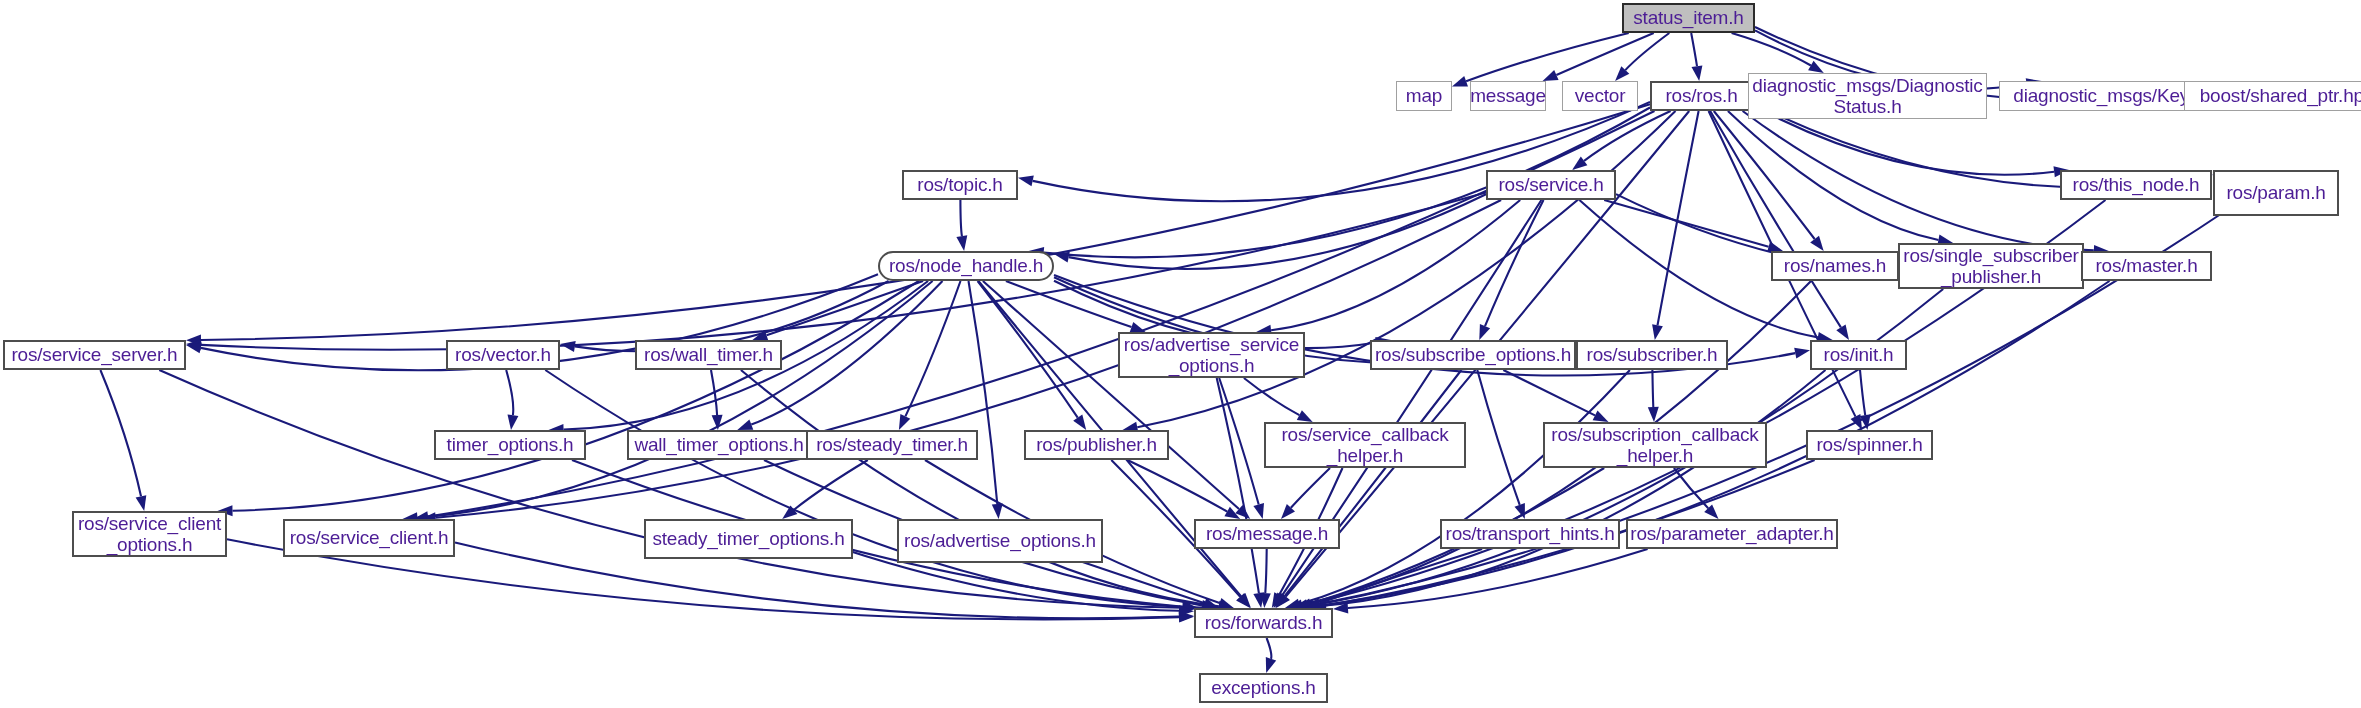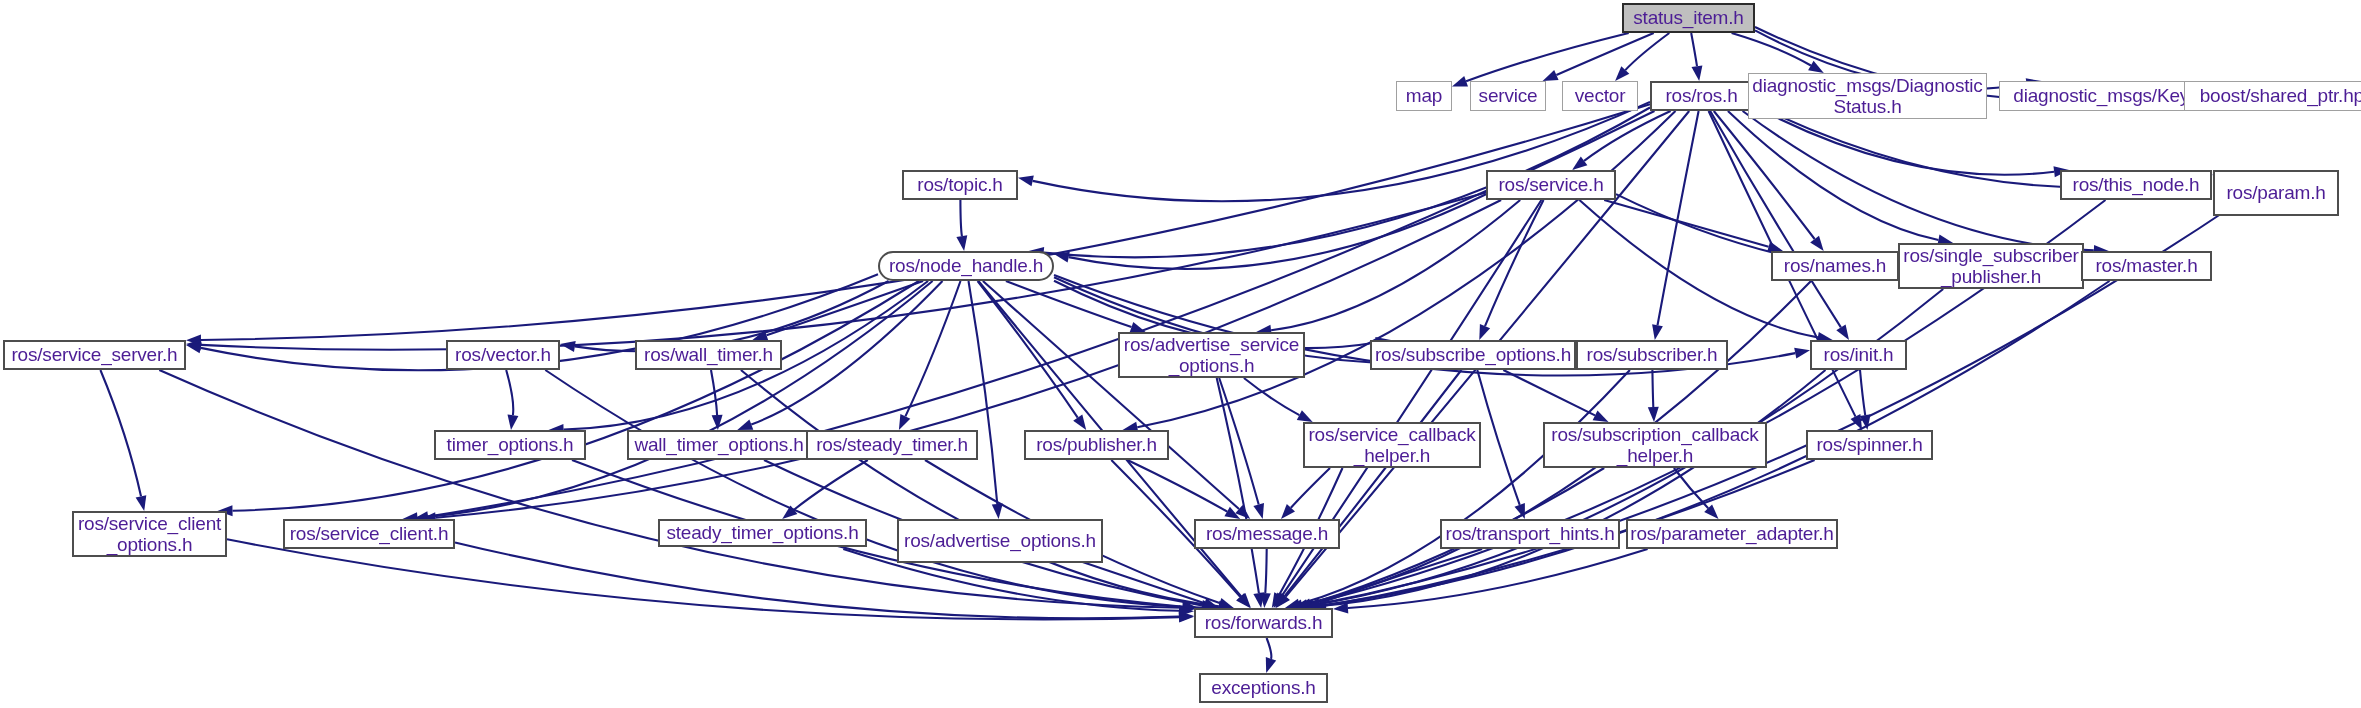--- a/index.html
+++ b/index.html
@@ -236,21 +236,21 @@
       <path class="edge-path" d="M1482.1,549.0 Q1399.4,574.9 1320.1,603.0"></path>
       <polygon class="edge-head" points="1305.9,608.0 1318.2,597.8 1321.9,608.2"></polygon>
       <path class="edge-path" d="M1647.6,549.0 Q1489.4,599.2 1348.0,608.0"></path>
       <polygon class="edge-head" points="1333.0,608.9 1347.6,602.5 1348.3,613.5"></polygon>
       <path class="edge-path" d="M1266.6,638.0 Q1272.7,653.8 1271.0,658.8"></path>
       <polygon class="edge-head" points="1266.2,673.0 1265.8,657.0 1276.2,660.6"></polygon>
     </svg>
   <div id="nodes-layer">
       <div class="node-box root" style="left: 1622px; top: 3px; width: 133px; height: 30px;">status_item.h</div>
       <div class="node-box" style="left: 1396px; top: 81px; width: 56px; height: 30px;">map</div>
-      <div class="node-box" style="left: 1470px; top: 81px; width: 76px; height: 30px;">service</div>
+      <div class="node-box" style="left: 1470px; top: 81px; width: 76px; height: 30px;">message</div>
       <div class="node-box" style="left: 1562px; top: 81px; width: 76px; height: 30px;">vector</div>
       <div class="node-box strong" style="left: 1650px; top: 81px; width: 103px; height: 30px;">ros/ros.h</div>
       <div class="node-box" style="left: 1748px; top: 73px; width: 239px; height: 46px;">diagnostic_msgs/Diagnostic
 Status.h</div>
       <div class="node-box" style="left: 1999px; top: 81px; width: 266px; height: 30px;">diagnostic_msgs/KeyValue.h</div>
       <div class="node-box" style="left: 2184px; top: 81px; width: 206px; height: 30px;">boost/shared_ptr.hpp</div>
       <div class="node-box strong" style="left: 902px; top: 170px; width: 116px; height: 30px;">ros/topic.h</div>
       <div class="node-box strong" style="left: 1486px; top: 170px; width: 130px; height: 30px;">ros/service.h</div>
       <div class="node-box strong" style="left: 2060px; top: 170px; width: 152px; height: 30px;">ros/this_node.h</div>
       <div class="node-box strong" style="left: 2213px; top: 170px; width: 126px; height: 46px;">ros/param.h</div>
@@ -264,29 +264,29 @@
       <div class="node-box strong" style="left: 635px; top: 340px; width: 147px; height: 30px;">ros/wall_timer.h</div>
       <div class="node-box strong" style="left: 1118px; top: 332px; width: 187px; height: 46px;">ros/advertise_service
 _options.h</div>
       <div class="node-box strong" style="left: 1370px; top: 340px; width: 206px; height: 30px;">ros/subscribe_options.h</div>
       <div class="node-box strong" style="left: 1576px; top: 340px; width: 152px; height: 30px;">ros/subscriber.h</div>
       <div class="node-box strong" style="left: 1810px; top: 340px; width: 97px; height: 30px;">ros/init.h</div>
       <div class="node-box strong" style="left: 434px; top: 430px; width: 152px; height: 30px;">timer_options.h</div>
       <div class="node-box strong" style="left: 627px; top: 430px; width: 184px; height: 30px;">wall_timer_options.h</div>
       <div class="node-box strong" style="left: 806px; top: 430px; width: 172px; height: 30px;">ros/steady_timer.h</div>
       <div class="node-box strong" style="left: 1024px; top: 430px; width: 145px; height: 30px;">ros/publisher.h</div>
-      <div class="node-box strong" style="left: 1264px; top: 422px; width: 178px; height: 46px; margin-left: 39px;">ros/service_callback
+      <div class="node-box strong" style="left: 1264px; top: 422px; width: 202px; height: 46px;">ros/service_callback
 _helper.h</div>
       <div class="node-box strong" style="left: 1543px; top: 422px; width: 224px; height: 46px;">ros/subscription_callback
 _helper.h</div>
       <div class="node-box strong" style="left: 1806px; top: 430px; width: 127px; height: 30px;">ros/spinner.h</div>
       <div class="node-box strong" style="left: 72px; top: 511px; width: 155px; height: 46px;">ros/service_client
 _options.h</div>
-      <div class="node-box strong" style="left: 283px; top: 519px; width: 172px; height: 30px;">ros/service_client.h</div>
-      <div class="node-box strong" style="left: 658px; top: 519px; width: 209px; height: 28px; text-align: right;">steady_timer_options.h</div>
+      <div class="node-box strong" style="left: 283px; top: 519px; width: 172px; height: 38px;">ros/service_client.h</div>
+      <div class="node-box strong" style="left: 644px; top: 519px; width: 209px; height: 40px; text-align: right;">steady_timer_options.h</div>
       <div class="node-box strong" style="left: 897px; top: 519px; width: 206px; height: 44px;">ros/advertise_options.h</div>
       <div class="node-box strong" style="left: 1194px; top: 519px; width: 146px; height: 30px;">ros/message.h</div>
       <div class="node-box strong" style="left: 1440px; top: 519px; width: 180px; height: 30px;">ros/transport_hints.h</div>
       <div class="node-box strong" style="left: 1626px; top: 519px; width: 212px; height: 30px;">ros/parameter_adapter.h</div>
       <div class="node-box strong" style="left: 1194px; top: 608px; width: 139px; height: 30px;">ros/forwards.h</div>
       <div class="node-box strong" style="left: 1199px; top: 673px; width: 129px; height: 30px;">exceptions.h</div>
     </div>
 </div>
 
 </body></html>

